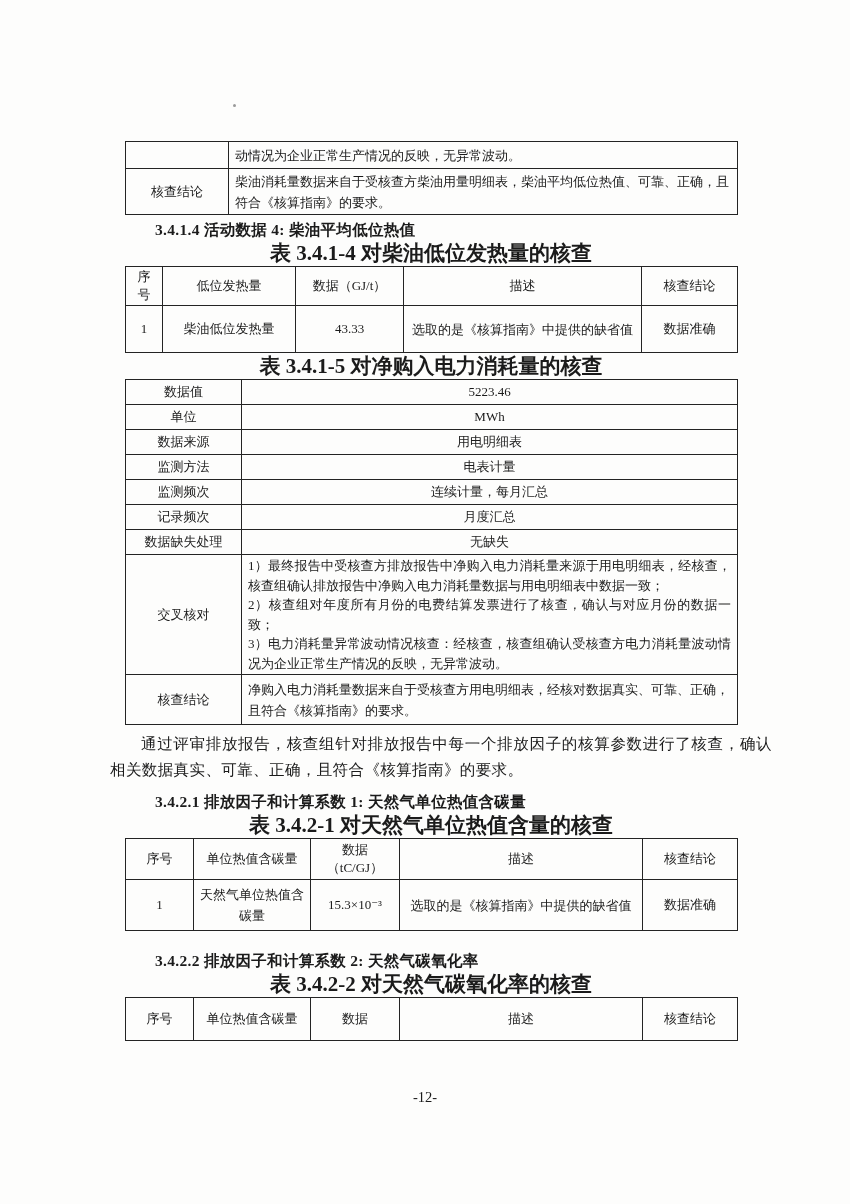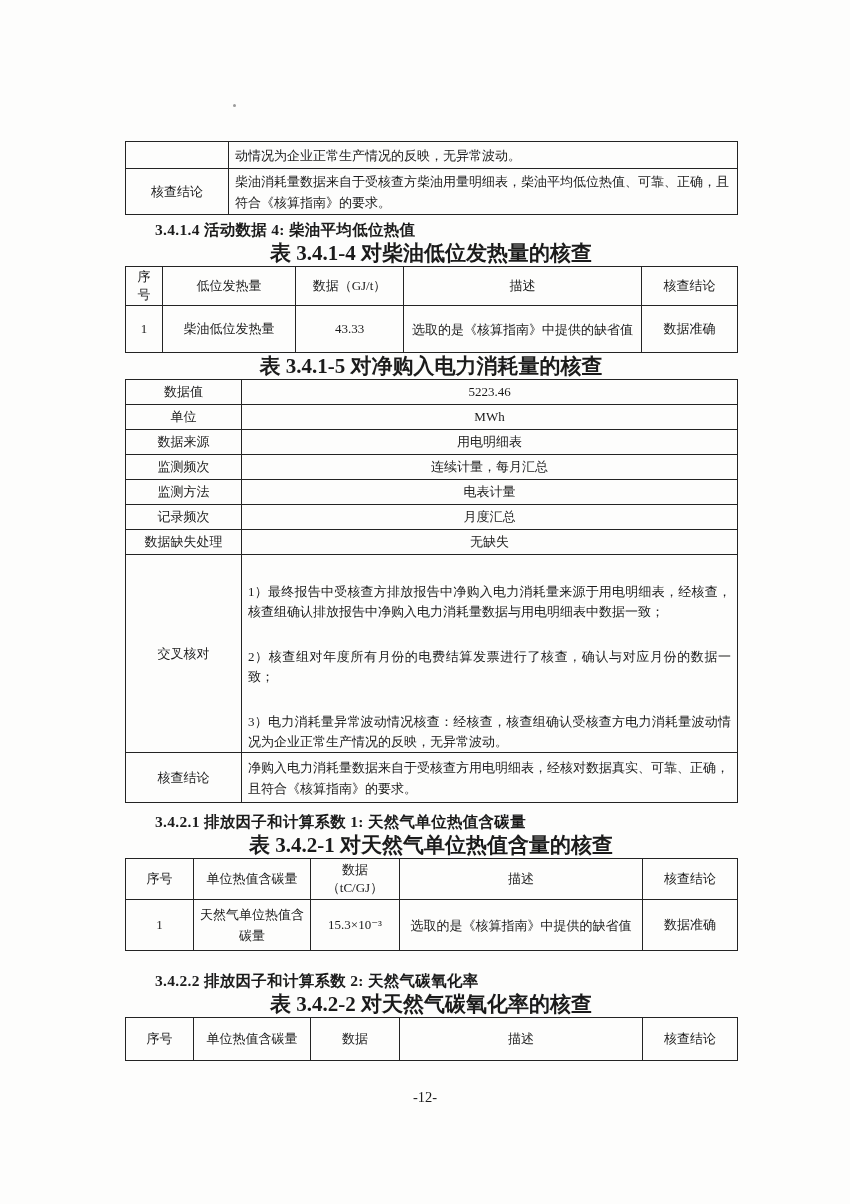--- a/index.html
+++ b/index.html
@@ -36,21 +36,21 @@
     padding:1px 6px;
     font-weight:normal;
     vertical-align:middle;
     overflow:hidden;
   }
   td.c{text-align:center;}
   td.l{text-align:left;}
   td.label{text-align:center;}
   .txt{line-height:21px;}
   .cross-cell{line-height:19.5px;padding:2px 8px;}
-  .cross-cell div{text-align:justify;margin-top:26px;}
+  .cross-cell div{text-align:justify;}
   
   .heading{
     margin:0 0 0 155px;
     font-size:15.5px;
     font-weight:bold;
     line-height:20px;
     letter-spacing:0.3px;
   }
   .tbl-title{
     margin-left:125px;
@@ -166,26 +166,26 @@
     </tr>
     <tr class="h22">
       <td class="label">单位</td>
       <td class="c">MWh</td>
     </tr>
     <tr class="h22">
       <td class="label">数据来源</td>
       <td class="c">用电明细表</td>
     </tr>
     <tr class="h22">
+      <td class="label">监测方法</td>
+      <td class="c">电表计量</td>
+    </tr>
+    <tr class="h22">
       <td class="label">监测频次</td>
       <td class="c">连续计量，每月汇总</td>
-    </tr>
-    <tr class="h22">
-      <td class="label">监测方法</td>
-      <td class="c">电表计量</td>
     </tr>
     <tr class="h22">
       <td class="label">记录频次</td>
       <td class="c">月度汇总</td>
     </tr>
     <tr class="h22">
       <td class="label">数据缺失处理</td>
       <td class="c">无缺失</td>
     </tr>
     <tr>
@@ -196,20 +196,21 @@
         <div>3）电力消耗量异常波动情况核查：经核查，核查组确认受核查方电力消耗量波动情况为企业正常生产情况的反映，无异常波动。</div>
       </td>
     </tr>
     <tr class="h47">
       <td class="label">核查结论</td>
       <td class="l txt">净购入电力消耗量数据来自于受核查方用电明细表，经核对数据真实、可靠、正确，且符合《核算指南》的要求。</td>
     </tr>
   </tbody>
     </table>
 
+  <div class="body-par">通过评审排放报告，核查组针对排放报告中每一个排放因子的核算参数进行了核查，确认相关数据真实、可靠、正确，且符合《核算指南》的要求。</div>
 
   <div class="heading mt-h3421">3.4.2.1 排放因子和计算系数 1: 天然气单位热值含碳量</div>
   <div class="tbl-title mt-t3421">表 3.4.2-1 对天然气单位热值含量的核查</div>
   <table class="doc mt-tbl3421">
     <colgroup>
         <col style="width:68px">
         <col style="width:117px">
         <col style="width:89px">
         <col style="width:243px">
         <col style="width:95px">

